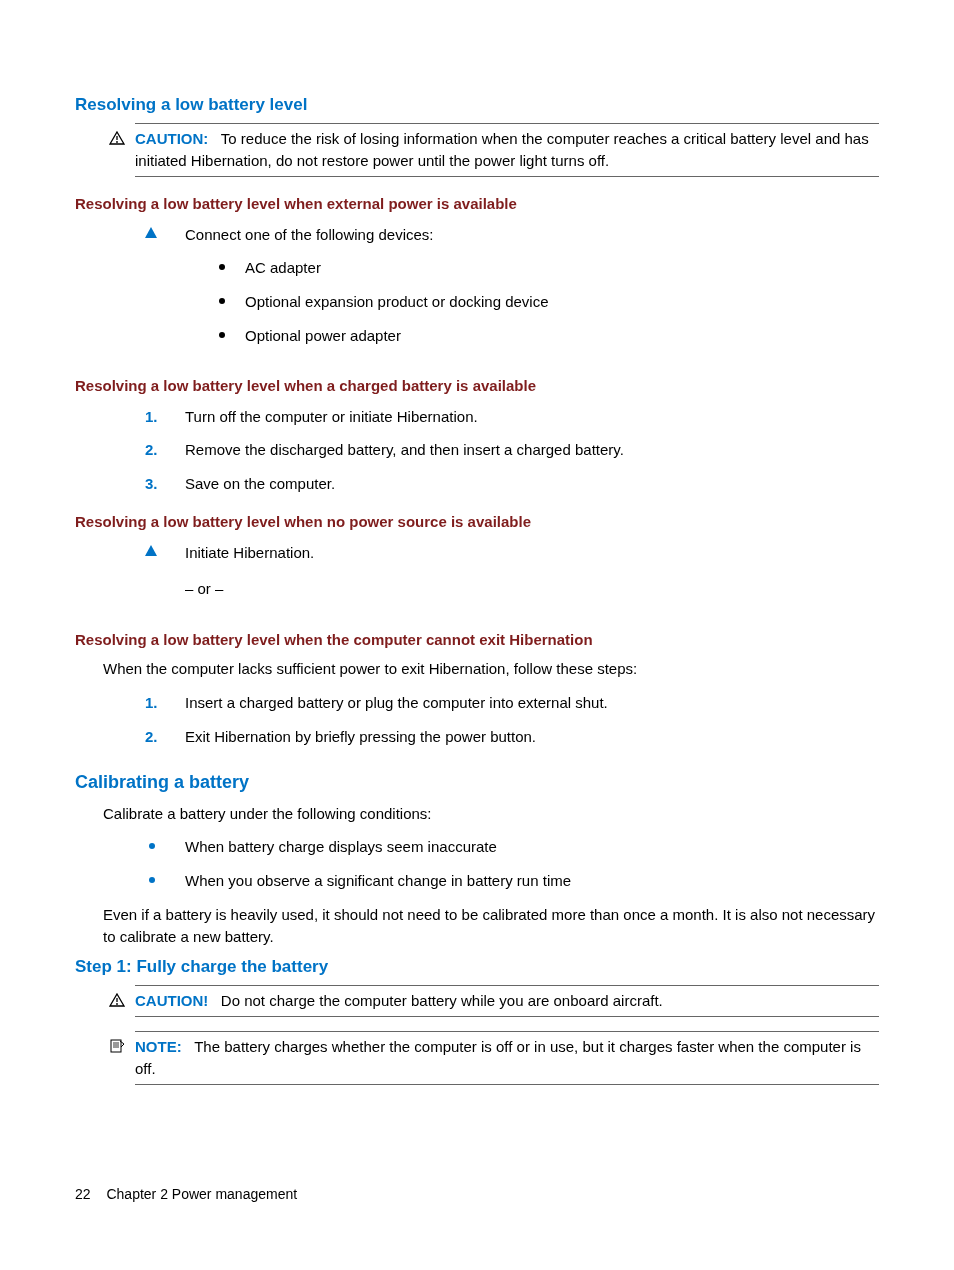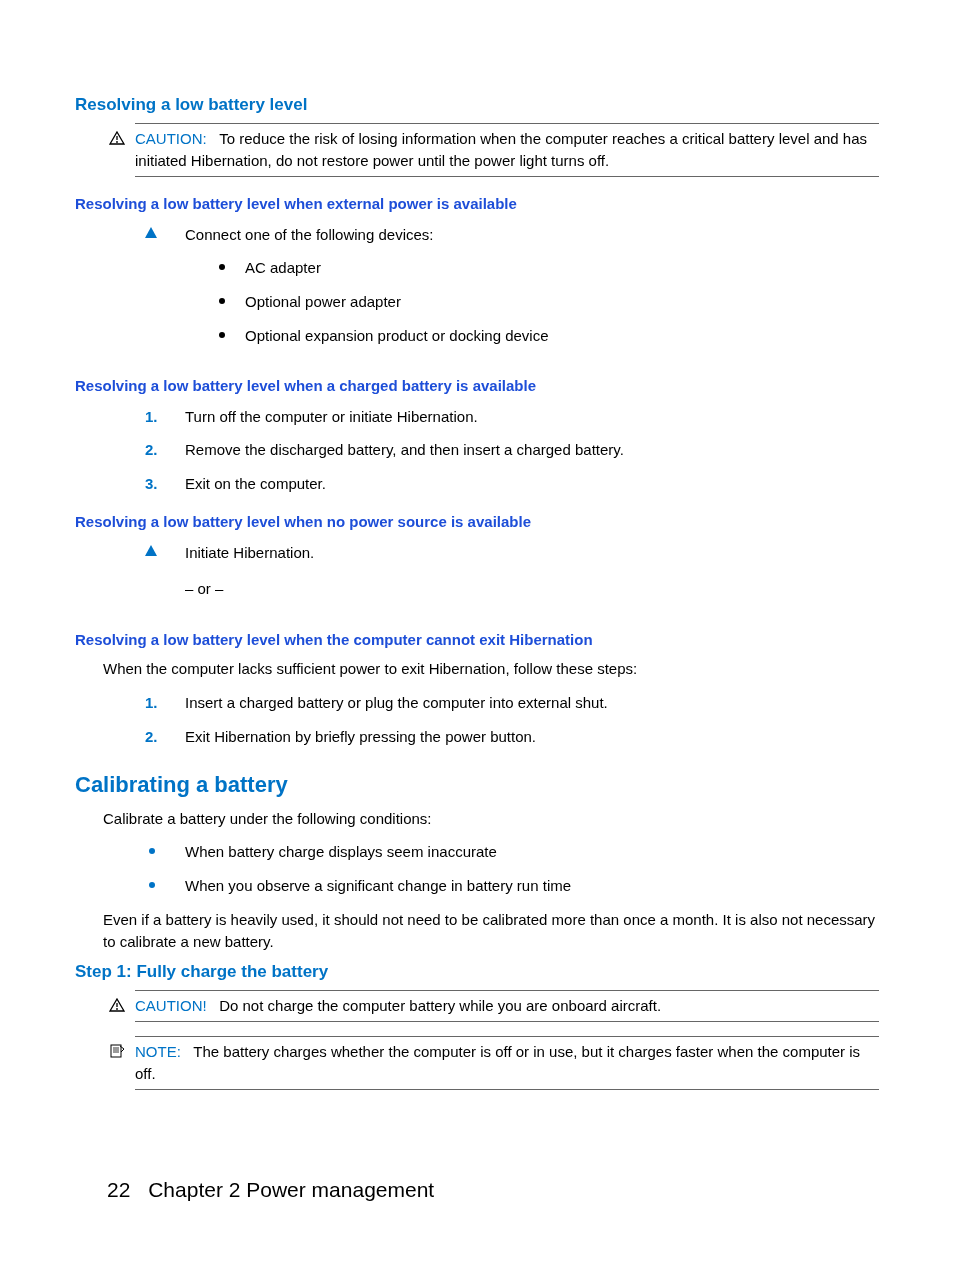--- a/index.html
+++ b/index.html
@@ -18,25 +18,25 @@
   }
   .h2 {
     color: #0073c6;
     font-weight: bold;
     font-size: 17px;
     margin: 0 0 8px 0;
   }
   .h1 {
     color: #0073c6;
     font-weight: bold;
-    font-size: 22px;
+    font-size: 18px;
     margin: 24px 0 10px 0;
   }
   .h3 {
-    color: #1d4ed8;
+    color: #7f1d1d;
     font-weight: bold;
     font-size: 15px;
     margin: 18px 0 6px 0;
   }
   .callout {
     margin-left: 60px;
     border-top: 1px solid #666;
     border-bottom: 1px solid #666;
     padding: 4px 0 4px 0;
     margin-top: 6px;
@@ -46,21 +46,21 @@
   }
   .callout .icon {
     position: absolute;
     left: -26px;
     top: 5px;
     width: 16px;
     height: 14px;
   }
   .callout .label {
     color: #0073c6;
-    font-weight: normal;
+    font-weight: bold;
   }
   .body-text {
     margin-left: 28px;
     margin-top: 10px;
     margin-bottom: 10px;
     line-height: 1.45;
   }
   .list {
     margin-left: 70px;
   }
@@ -116,22 +116,21 @@
   .sub-body {
     margin-left: 40px;
     margin-top: 14px;
     margin-bottom: 14px;
     line-height: 1.45;
   }
   .footer {
     position: absolute;
     bottom: 68px;
     left: 75px;
-    font-size: 21px;
-    margin-left: 32px;
+    font-size: 14px;
   }
   .footer .pagenum { margin-right: 12px; }
 </style>
 </head>
 <body>
 
 <div class="page">
 
   <div class="h2">Resolving a low battery level</div>
 
@@ -158,46 +157,46 @@
           <div class="li">
               <div class="marker">
                 <div class="dot"></div>
               </div>
               <div class="content">AC adapter</div>
             </div>
           <div class="li">
               <div class="marker">
                 <div class="dot"></div>
               </div>
-              <div class="content">Optional power adapter</div>
+              <div class="content">Optional expansion product or docking device</div>
             </div>
           <div class="li">
               <div class="marker">
                 <div class="dot"></div>
               </div>
-              <div class="content">Optional expansion product or docking device</div>
+              <div class="content">Optional power adapter</div>
             </div>
         </div>
       </div>
     </div>
   </div>
 
   <div class="h3">Resolving a low battery level when a charged battery is available</div>
   <div class="list">
     <div class="li">
         <div class="marker num">1.</div>
         <div class="content">Turn off the computer or initiate Hibernation.</div>
       </div>
     <div class="li">
         <div class="marker num">2.</div>
         <div class="content">Remove the discharged battery, and then insert a charged battery.</div>
       </div>
     <div class="li">
         <div class="marker num">3.</div>
-        <div class="content">Exit on the computer.</div>
+        <div class="content">Save on the computer.</div>
       </div>
   </div>
 
   <div class="h3">Resolving a low battery level when no power source is available</div>
   <div class="list">
     <div class="li">
       <div class="marker">
           <div class="triangle-up"></div>
         </div>
       <div class="content">

